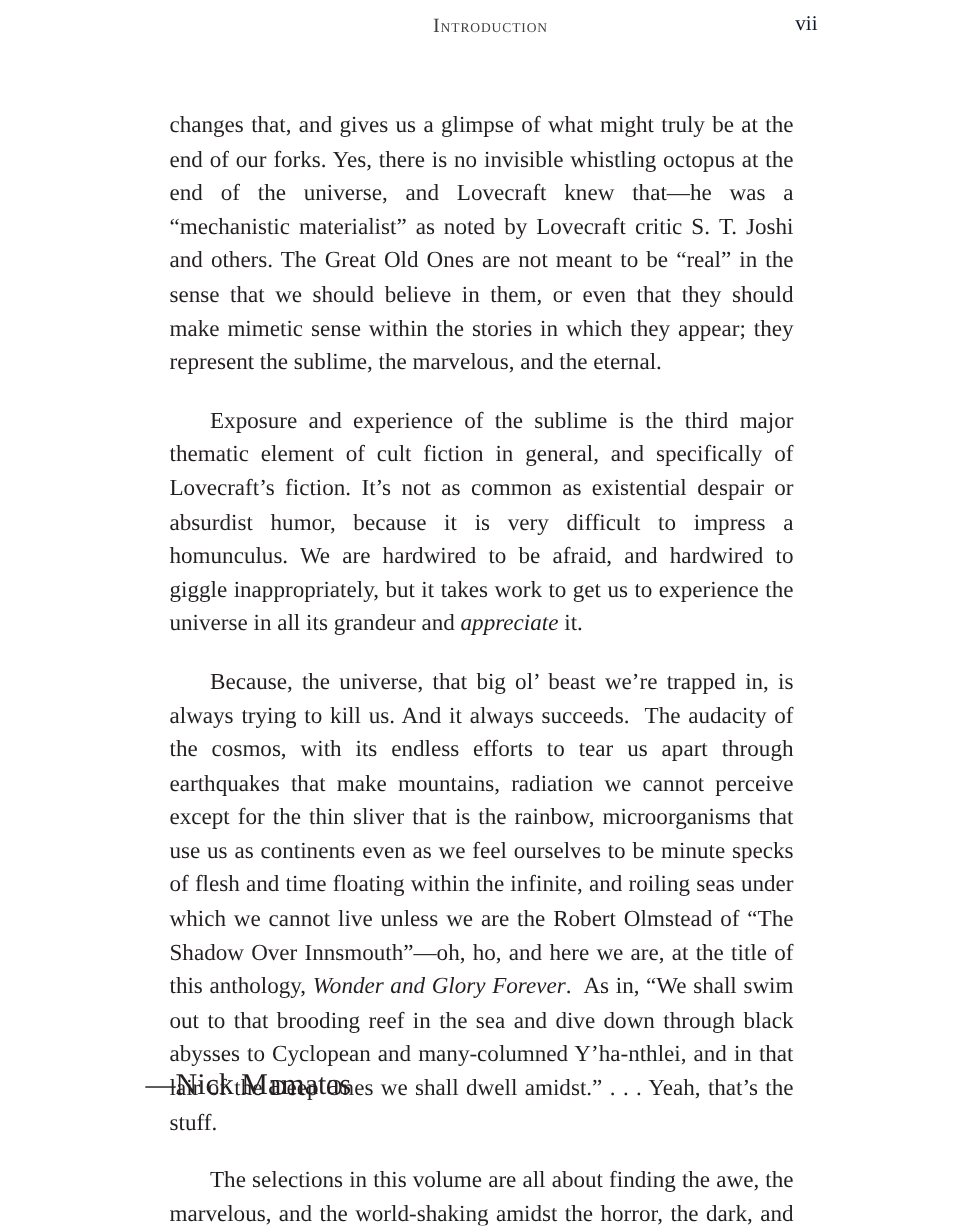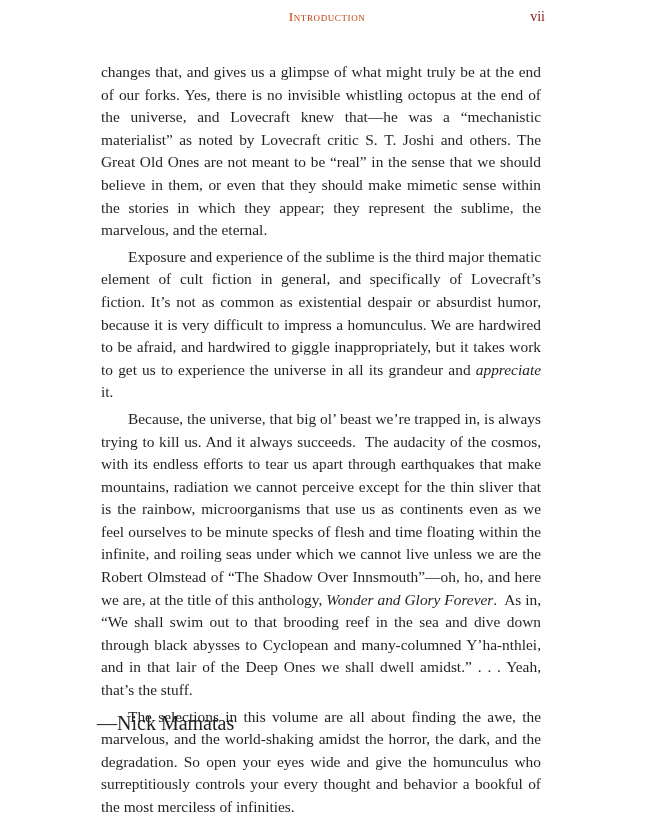--- a/index.html
+++ b/index.html
@@ -1,24 +1,24 @@
 <!DOCTYPE html>
 <html><head>
 <meta charset="utf-8">
 <style>
   html, body { margin: 0; padding: 0; background: #ffffff; }
   body { width: 650px; height: 817px; position: relative; overflow: hidden;
          font-family: "Liberation Serif", "DejaVu Serif", serif; color: #231f20; }
   .running-head { position: absolute; top: 9px; left: 97px; width: 448px; height: 20px; }
   .rh-title { position: absolute; left: 12px; right: 0; text-align: center;
-              font-size: 13.5px; font-variant: small-caps; letter-spacing: 0.6px; color: #c2410c; }
-  .rh-page { position: absolute; right: 0; top: 0; font-size: 14px; color: #7f1d1d; }
+              font-size: 13.5px; font-variant: small-caps; letter-spacing: 0.6px; color: #404040; }
+  .rh-page { position: absolute; right: 0; top: 0; font-size: 14px; color: #0f172a; }
   .body-text { position: absolute; top: 57px; left: 97px; width: 448px;
                font-size: 15.4px; line-height: 22.6px; text-align: justify; }
-  .body-text p { margin: 4px; text-indent: 0; }
+  .body-text p { margin: 16px; text-indent: 0; }
   .body-text p.indent { text-indent: 27px; }
   .body-text em { }
   .signature { position: absolute; top: 712px; left: 97px; width: 448px;
                font-size: 20px; line-height: 22.6px; }
   .signature div { margin: 0; }
 </style>
 </head>
 <body>
 
 <div class="running-head">

